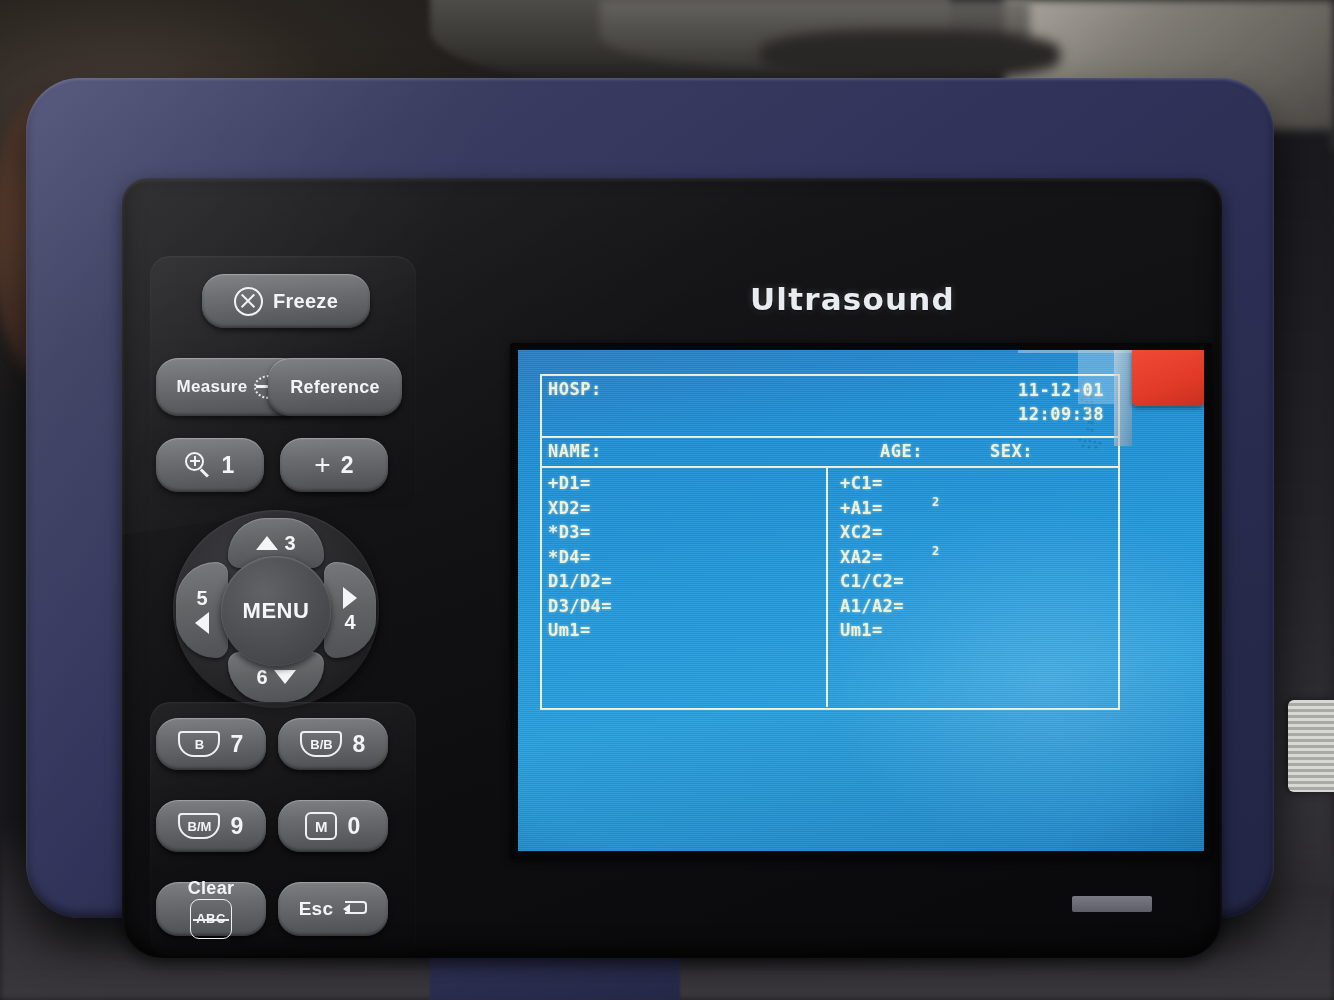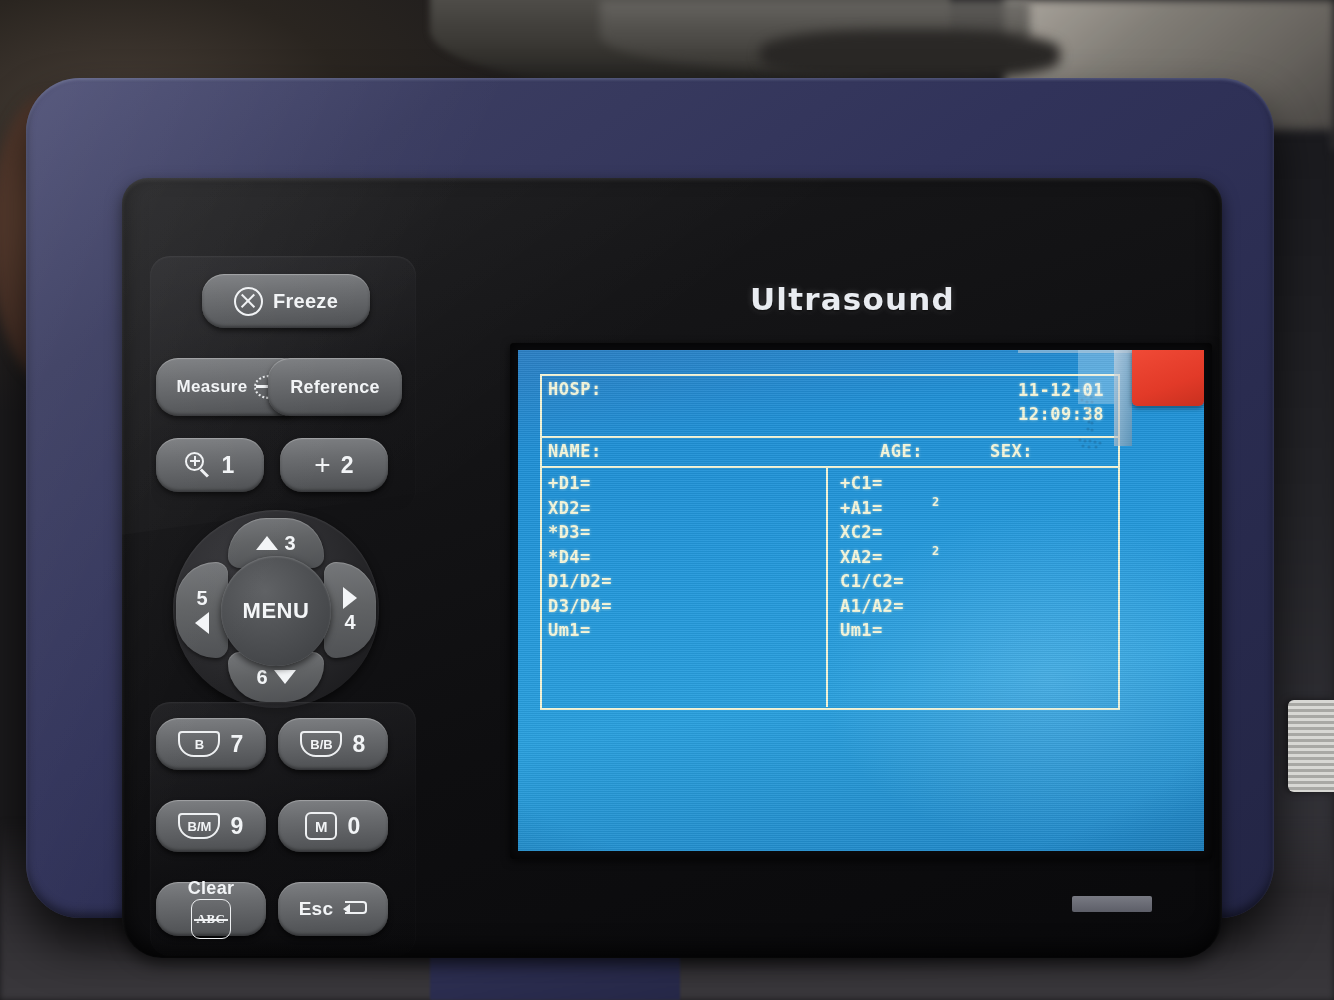--- a/index.html
+++ b/index.html
@@ -308,21 +308,20 @@
     display: inline-flex;
     align-items: center;
     justify-content: center;
     font-size: 13px;
     font-weight: 700;
     letter-spacing: .5px;
     border: 1.8px solid #eef0f2;
     border-radius: 9px;
     padding: 12px 5px;
     position: relative;
-    font-family: Liberation Serif, serif;
   }
   .clear-abc::after {
     content: "";
     position: absolute;
     left: 2px; right: 2px; top: 50%;
     height: 1.6px;
     background: #eef0f2;
   }
 
   .icon-enter {

